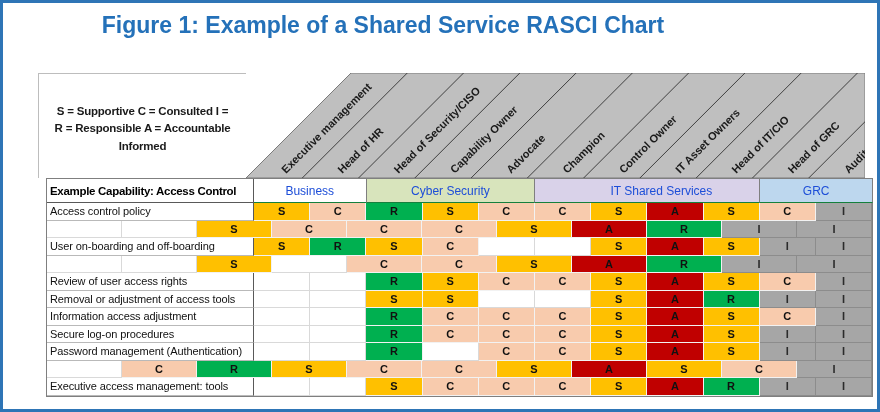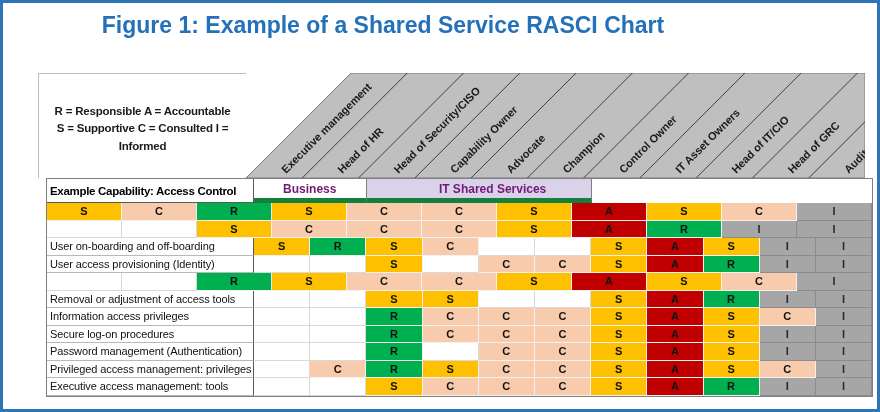--- a/index.html
+++ b/index.html
@@ -44,23 +44,23 @@
   .corner-cell{
     flex:0 0 207px;box-sizing:border-box;
     border-right:1px solid #595959;border-bottom:1px solid #595959;
     background:#fff;
     display:flex;align-items:center;
     font-size:11.5px;font-weight:bold;letter-spacing:-0.3px;
     padding-left:3px;white-space:nowrap;overflow:hidden;color:#000;
   }
   .group-cell{
     box-sizing:border-box;
-    border-right:1px solid #7f7f7f;border-bottom:5px solid #15803d;
+    border-right:1px solid #7f7f7f;border-bottom:1px solid #15803d;
     display:flex;align-items:center;justify-content:center;
-    font-size:12px;font-weight:bold;color:#701a75;
+    font-size:12px;font-weight:normal;color:#1d4ed8;
     white-space:nowrap;overflow:hidden;
   }
   .data-row{display:flex;height:17.5px;}
   .row-label{
     flex:0 0 207px;box-sizing:border-box;
     border-right:1px solid #595959;border-bottom:1px solid #b9b9b9;
     background:#fff;
     display:flex;align-items:center;
     font-size:11px;color:#111;
     padding-left:3px;white-space:nowrap;overflow:hidden;
@@ -107,35 +107,38 @@
         <text transform="translate(473.0909090909091,101) rotate(-45)" text-anchor="start">Advocate</text>
         <text transform="translate(529.3636363636364,101) rotate(-45)" text-anchor="start">Champion</text>
         <text transform="translate(585.6363636363636,101) rotate(-45)" text-anchor="start">Control Owner</text>
         <text transform="translate(641.909090909091,101) rotate(-45)" text-anchor="start">IT Asset Owners</text>
         <text transform="translate(698.1818181818182,101) rotate(-45)" text-anchor="start">Head of IT/CIO</text>
         <text transform="translate(754.4545454545455,101) rotate(-45)" text-anchor="start">Head of GRC</text>
         <text transform="translate(810.7272727272727,101) rotate(-45)" text-anchor="start">Audit</text>
       </svg>
 
     <div class="legend-box">
+      <div>S = Supportive  C = Consulted  I =</div>
       <div>R = Responsible   A = Accountable</div>
-      <div>S = Supportive  C = Consulted  I =</div>
       <div>Informed</div>
     </div>
 
     <div class="grid">
       <div class="group-row">
         <div class="corner-cell">Example Capability: Access Control</div>
 
       <div class="group-cell" style="flex: 0 0 112.545px; background: rgb(255, 255, 255);">Business</div>
+          <div class="group-cell" style="flex: 0 0 168.818px; background: rgb(216, 228, 188);">Cyber Security</div>
           <div class="group-cell" style="flex: 0 0 225.091px; background: rgb(217, 210, 233); padding-left: 28px;">IT Shared Services</div>
+          <div class="group-cell" style="flex: 0 0 112.545px; background: rgb(189, 215, 238);">GRC</div>
         </div>
       <div id="rows-host">
 
       <div class="data-row">
+            <div class="row-label">Access control policy</div>
             <div class="cell" style="background: rgb(255, 192, 0);">S</div>
             <div class="cell" style="background: rgb(248, 203, 173);">C</div>
             <div class="cell" style="background: rgb(0, 176, 80);">R</div>
             <div class="cell" style="background: rgb(255, 192, 0);">S</div>
             <div class="cell" style="background: rgb(248, 203, 173);">C</div>
             <div class="cell" style="background: rgb(248, 203, 173);">C</div>
             <div class="cell" style="background: rgb(255, 192, 0);">S</div>
             <div class="cell" style="background: rgb(192, 0, 0);">A</div>
             <div class="cell" style="background: rgb(255, 192, 0);">S</div>
             <div class="cell" style="background: rgb(248, 203, 173);">C</div>
@@ -162,34 +165,34 @@
             <div class="cell" style="background: rgb(248, 203, 173);">C</div>
             <div class="cell blank" style="background: rgb(255, 255, 255);"></div>
             <div class="cell blank" style="background: rgb(255, 255, 255);"></div>
             <div class="cell" style="background: rgb(255, 192, 0);">S</div>
             <div class="cell" style="background: rgb(192, 0, 0);">A</div>
             <div class="cell" style="background: rgb(255, 192, 0);">S</div>
             <div class="cell gray" style="background: rgb(166, 166, 166);">I</div>
             <div class="cell gray" style="background: rgb(166, 166, 166);">I</div>
           </div>
           <div class="data-row">
-            <div class="row-label">User access provisioning (Identity)</div>
-            <div class="cell blank" style="background: rgb(255, 255, 255);"></div>
-            <div class="cell blank" style="background: rgb(255, 255, 255);"></div>
-            <div class="cell" style="background: rgb(255, 192, 0);">S</div>
-            <div class="cell blank" style="background: rgb(255, 255, 255);"></div>
-            <div class="cell" style="background: rgb(248, 203, 173);">C</div>
-            <div class="cell" style="background: rgb(248, 203, 173);">C</div>
-            <div class="cell" style="background: rgb(255, 192, 0);">S</div>
-            <div class="cell" style="background: rgb(192, 0, 0);">A</div>
-            <div class="cell" style="background: rgb(0, 176, 80);">R</div>
-            <div class="cell gray" style="background: rgb(166, 166, 166);">I</div>
-            <div class="cell gray" style="background: rgb(166, 166, 166);">I</div>
-          </div>
-          <div class="data-row">
+            <div class="cell blank" style="background: rgb(255, 255, 255);"></div>
+            <div class="cell blank" style="background: rgb(255, 255, 255);"></div>
+            <div class="cell" style="background: rgb(255, 192, 0);">S</div>
+            <div class="cell blank" style="background: rgb(255, 255, 255);"></div>
+            <div class="cell" style="background: rgb(248, 203, 173);">C</div>
+            <div class="cell" style="background: rgb(248, 203, 173);">C</div>
+            <div class="cell" style="background: rgb(255, 192, 0);">S</div>
+            <div class="cell" style="background: rgb(192, 0, 0);">A</div>
+            <div class="cell" style="background: rgb(0, 176, 80);">R</div>
+            <div class="cell gray" style="background: rgb(166, 166, 166);">I</div>
+            <div class="cell gray" style="background: rgb(166, 166, 166);">I</div>
+          </div>
+          <div class="data-row">
+            <div class="row-label">Review of user access rights</div>
             <div class="cell blank" style="background: rgb(255, 255, 255);"></div>
             <div class="cell blank" style="background: rgb(255, 255, 255);"></div>
             <div class="cell" style="background: rgb(0, 176, 80);">R</div>
             <div class="cell" style="background: rgb(255, 192, 0);">S</div>
             <div class="cell" style="background: rgb(248, 203, 173);">C</div>
             <div class="cell" style="background: rgb(248, 203, 173);">C</div>
             <div class="cell" style="background: rgb(255, 192, 0);">S</div>
             <div class="cell" style="background: rgb(192, 0, 0);">A</div>
             <div class="cell" style="background: rgb(255, 192, 0);">S</div>
             <div class="cell" style="background: rgb(248, 203, 173);">C</div>
@@ -203,21 +206,21 @@
             <div class="cell" style="background: rgb(255, 192, 0);">S</div>
             <div class="cell blank" style="background: rgb(255, 255, 255);"></div>
             <div class="cell blank" style="background: rgb(255, 255, 255);"></div>
             <div class="cell" style="background: rgb(255, 192, 0);">S</div>
             <div class="cell" style="background: rgb(192, 0, 0);">A</div>
             <div class="cell" style="background: rgb(0, 176, 80);">R</div>
             <div class="cell gray" style="background: rgb(166, 166, 166);">I</div>
             <div class="cell gray" style="background: rgb(166, 166, 166);">I</div>
           </div>
           <div class="data-row">
-            <div class="row-label">Information access privileges</div>
+            <div class="row-label">Information access adjustment</div>
             <div class="cell blank" style="background: rgb(255, 255, 255);"></div>
             <div class="cell blank" style="background: rgb(255, 255, 255);"></div>
             <div class="cell" style="background: rgb(0, 176, 80);">R</div>
             <div class="cell" style="background: rgb(248, 203, 173);">C</div>
             <div class="cell" style="background: rgb(248, 203, 173);">C</div>
             <div class="cell" style="background: rgb(248, 203, 173);">C</div>
             <div class="cell" style="background: rgb(255, 192, 0);">S</div>
             <div class="cell" style="background: rgb(192, 0, 0);">A</div>
             <div class="cell" style="background: rgb(255, 192, 0);">S</div>
             <div class="cell" style="background: rgb(248, 203, 173);">C</div>
@@ -245,21 +248,20 @@
             <div class="cell blank" style="background: rgb(255, 255, 255);"></div>
             <div class="cell" style="background: rgb(248, 203, 173);">C</div>
             <div class="cell" style="background: rgb(248, 203, 173);">C</div>
             <div class="cell" style="background: rgb(255, 192, 0);">S</div>
             <div class="cell" style="background: rgb(192, 0, 0);">A</div>
             <div class="cell" style="background: rgb(255, 192, 0);">S</div>
             <div class="cell gray" style="background: rgb(166, 166, 166);">I</div>
             <div class="cell gray" style="background: rgb(166, 166, 166);">I</div>
           </div>
           <div class="data-row">
-            <div class="row-label">Privileged access management: privileges</div>
             <div class="cell blank" style="background: rgb(255, 255, 255);"></div>
             <div class="cell" style="background: rgb(248, 203, 173);">C</div>
             <div class="cell" style="background: rgb(0, 176, 80);">R</div>
             <div class="cell" style="background: rgb(255, 192, 0);">S</div>
             <div class="cell" style="background: rgb(248, 203, 173);">C</div>
             <div class="cell" style="background: rgb(248, 203, 173);">C</div>
             <div class="cell" style="background: rgb(255, 192, 0);">S</div>
             <div class="cell" style="background: rgb(192, 0, 0);">A</div>
             <div class="cell" style="background: rgb(255, 192, 0);">S</div>
             <div class="cell" style="background: rgb(248, 203, 173);">C</div>

